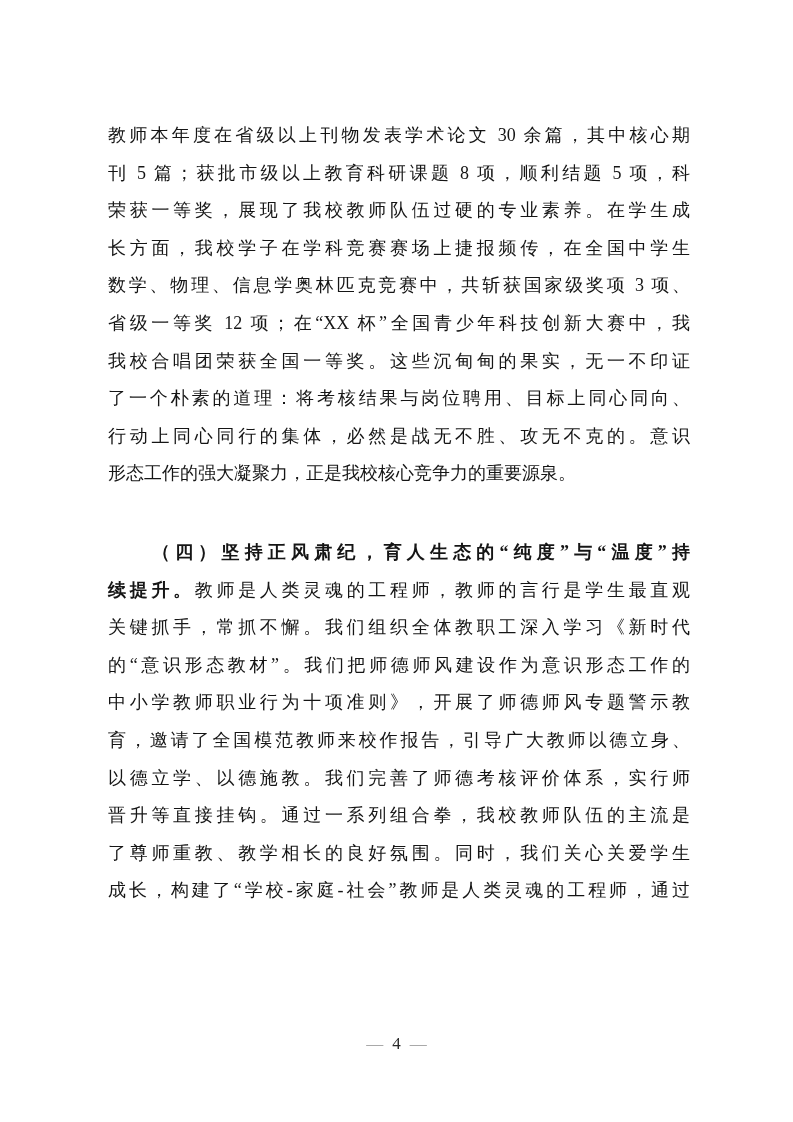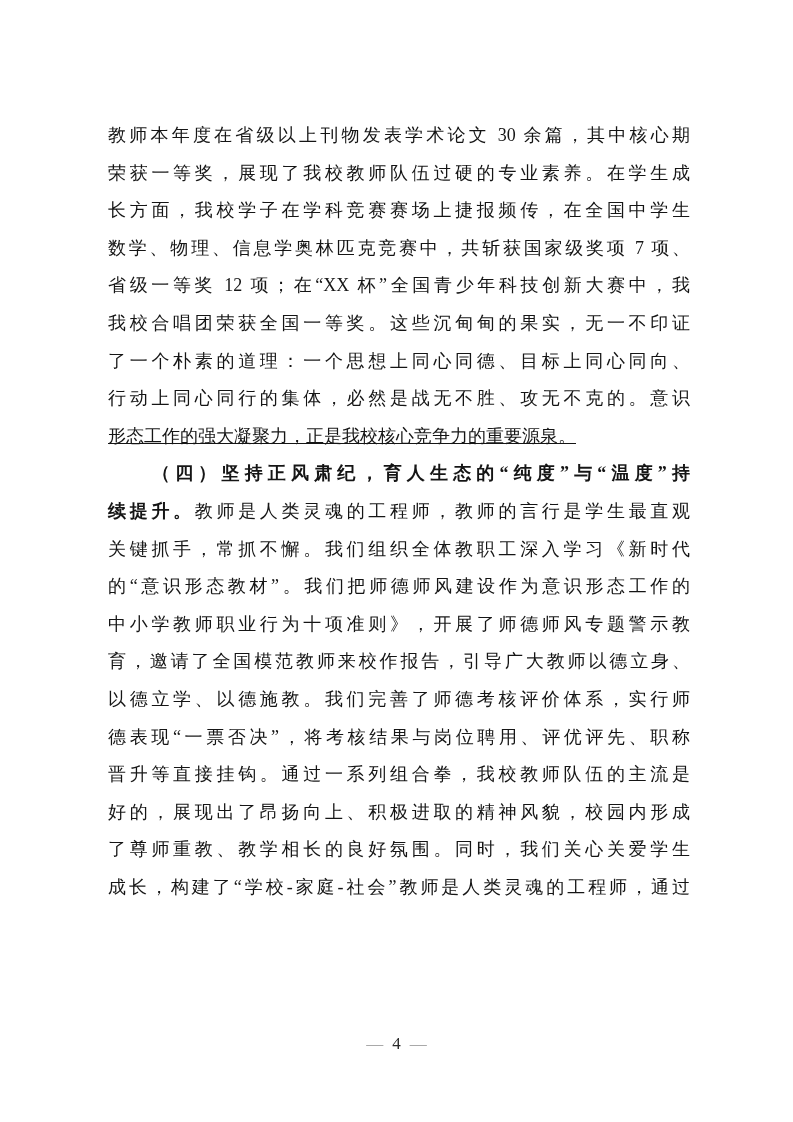--- a/index.html
+++ b/index.html
@@ -30,24 +30,24 @@
     white-space: nowrap;
     text-align: justify;
     text-align-last: justify;
     letter-spacing: 0;
   }
   
   .line span { white-space: normal; }
   .line.short {
     text-align: center;
     text-align-last: left;
-    text-decoration: underline;
   }
   .line.indent {
     padding-left: 44px;
+    margin-top: 41px;
   }
   .bold-seg {
     font-weight: 700;
   }
   .footer {
     position: absolute;
     left: 0;
     top: 1032px;
     width: 793px;
     text-align: center;
@@ -63,38 +63,37 @@
     margin: 0 9px;
   }
 </style>
 </head>
 <body>
 
 <div class="page">
 
   <div class="content">
     <div class="line"><span class="bold-seg"></span><span>教师本年度在省级以上刊物发表学术论文 30 余篇，其中核心期</span></div>
+    <div class="line"><span class="bold-seg"></span><span>刊 5 篇；获批市级以上教育科研课题 8 项，顺利结题 5 项，科</span></div>
     <div class="line"><span class="bold-seg"></span><span>荣获一等奖，展现了我校教师队伍过硬的专业素养。在学生成</span></div>
     <div class="line"><span class="bold-seg"></span><span>长方面，我校学子在学科竞赛赛场上捷报频传，在全国中学生</span></div>
-    <div class="line"><span class="bold-seg"></span><span>数学、物理、信息学奥林匹克竞赛中，共斩获国家级奖项 7 项、</span></div>
+    <div class="line"><span class="bold-seg"></span><span>数学、物理、信息学奥林匹克竞赛中，共斩获国家级奖项 3 项、</span></div>
     <div class="line"><span class="bold-seg"></span><span>省级一等奖 12 项；在“XX 杯”全国青少年科技创新大赛中，我</span></div>
     <div class="line"><span class="bold-seg"></span><span>我校合唱团荣获全国一等奖。这些沉甸甸的果实，无一不印证</span></div>
-    <div class="line"><span class="bold-seg"></span><span>了一个朴素的道理：一个思想上同心同德、目标上同心同向、</span></div>
+    <div class="line"><span class="bold-seg"></span><span>了一个朴素的道理：将考核结果与岗位聘用、目标上同心同向、</span></div>
     <div class="line"><span class="bold-seg"></span><span>行动上同心同行的集体，必然是战无不胜、攻无不克的。意识</span></div>
     <div class="line short"><span class="bold-seg"></span><span>形态工作的强大凝聚力，正是我校核心竞争力的重要源泉。</span></div>
     <div class="line indent"><span class="bold-seg">（四）坚持正风肃纪，育人生态的“纯度”与“温度”持</span><span></span></div>
     <div class="line"><span class="bold-seg">续提升。</span><span>教师是人类灵魂的工程师，教师的言行是学生最直观</span></div>
     <div class="line"><span class="bold-seg"></span><span>关键抓手，常抓不懈。我们组织全体教职工深入学习《新时代</span></div>
     <div class="line"><span class="bold-seg"></span><span>的“意识形态教材”。我们把师德师风建设作为意识形态工作的</span></div>
     <div class="line"><span class="bold-seg"></span><span>中小学教师职业行为十项准则》，开展了师德师风专题警示教</span></div>
     <div class="line"><span class="bold-seg"></span><span>育，邀请了全国模范教师来校作报告，引导广大教师以德立身、</span></div>
     <div class="line"><span class="bold-seg"></span><span>以德立学、以德施教。我们完善了师德考核评价体系，实行师</span></div>
-    <div class="line"><span class="bold-seg"></span><span>德表现“一票否决”，将考核结果与岗位聘用、评优评先、职称</span></div>
     <div class="line"><span class="bold-seg"></span><span>晋升等直接挂钩。通过一系列组合拳，我校教师队伍的主流是</span></div>
-    <div class="line"><span class="bold-seg"></span><span>好的，展现出了昂扬向上、积极进取的精神风貌，校园内形成</span></div>
     <div class="line"><span class="bold-seg"></span><span>了尊师重教、教学相长的良好氛围。同时，我们关心关爱学生</span></div>
     <div class="line"><span class="bold-seg"></span><span>成长，构建了“学校-家庭-社会”教师是人类灵魂的工程师，通过</span></div>
   </div>
 
   <div class="footer">
     <span class="dash">—</span><span class="num">4</span><span class="dash">—</span>
   </div>
 
 </div>
 

